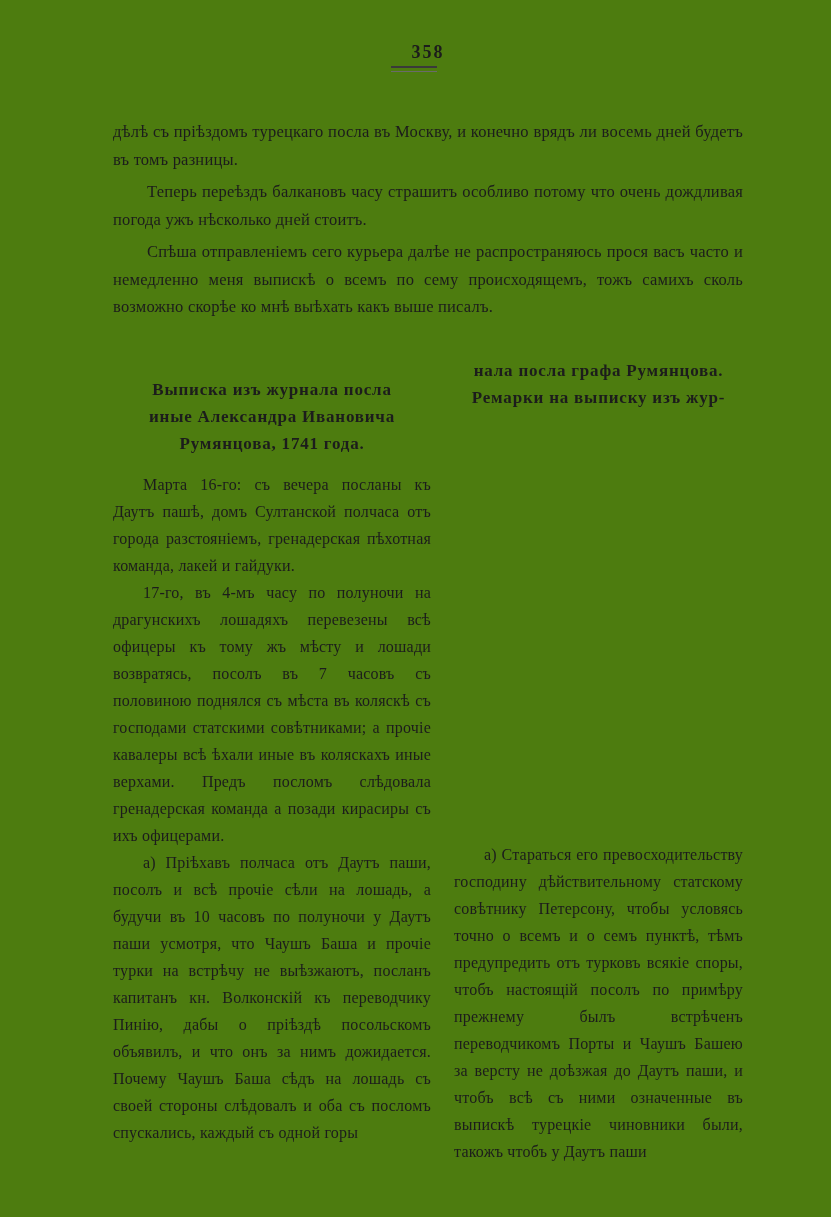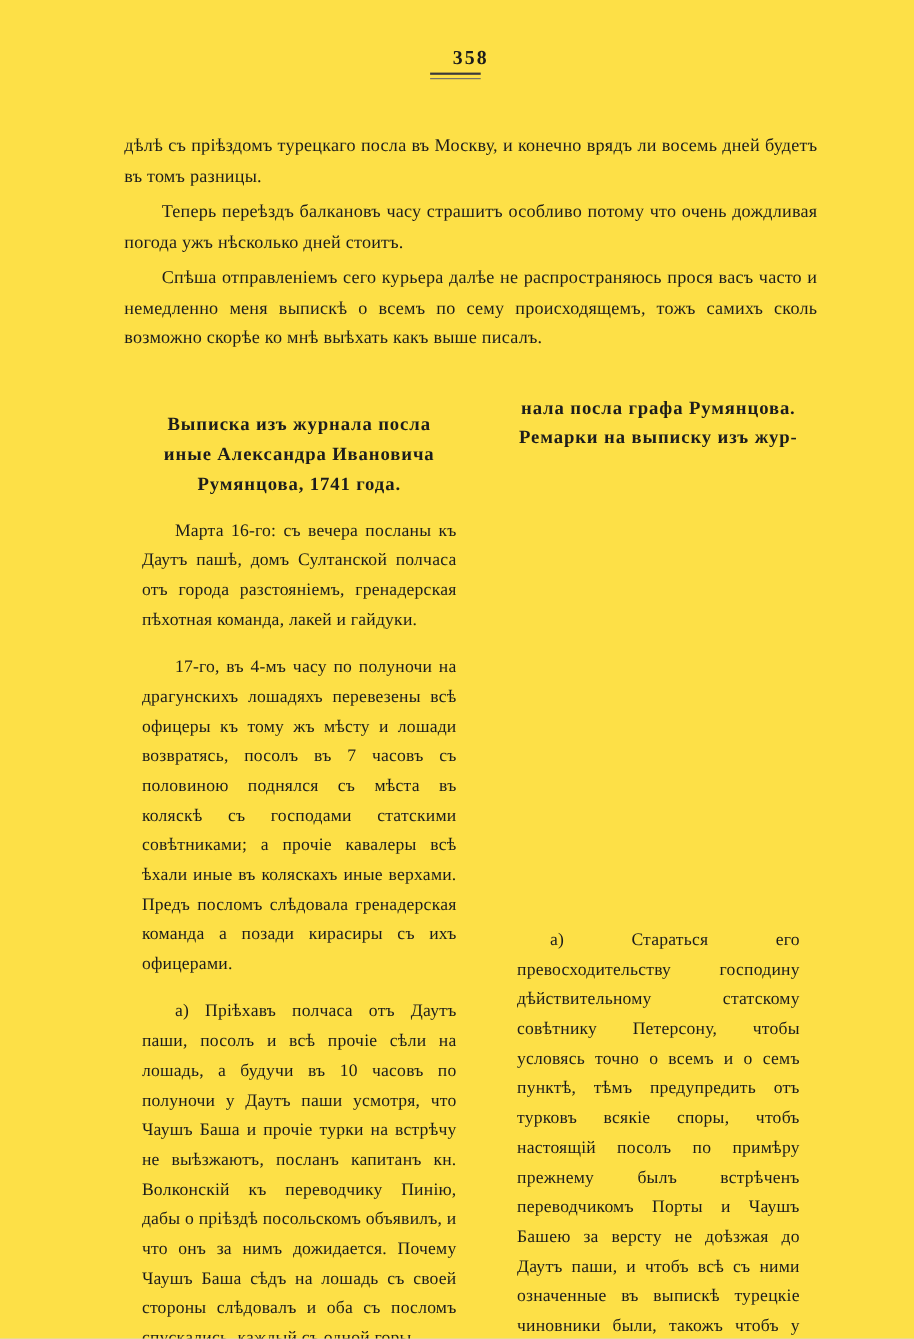--- a/index.html
+++ b/index.html
@@ -5,21 +5,21 @@
   html, body {
     margin: 0;
     padding: 0;
     background: #d9d9d9;
   }
   .sheet {
     position: relative;
     width: 831px;
     height: 1217px;
     margin: 0 auto;
-    background: #fde047;
+    background: #4d7c0f;
     box-sizing: border-box;
     padding: 42px 88px 0 113px;
     overflow: hidden;
     font-family: "Liberation Serif", "DejaVu Serif", serif;
     color: #1c1c1c;
     letter-spacing: 0.2px;
   }
   .page-number {
     text-align: center;
     font-weight: bold;
@@ -76,21 +76,21 @@
     font-size: 17px;
     line-height: 27px;
     text-align: center;
     margin: 0 0 14px 0;
   }
   .col-header .hline {
     display: block;
     letter-spacing: 0.8px;
   }
   .col p {
-    margin: 16px;
+    margin: 0;
     text-indent: 30px;
   }
   .col-right p.remark {
     margin-top: 430px;
   }
 </style>
 </head>
 <body>
 
 <div class="sheet">

